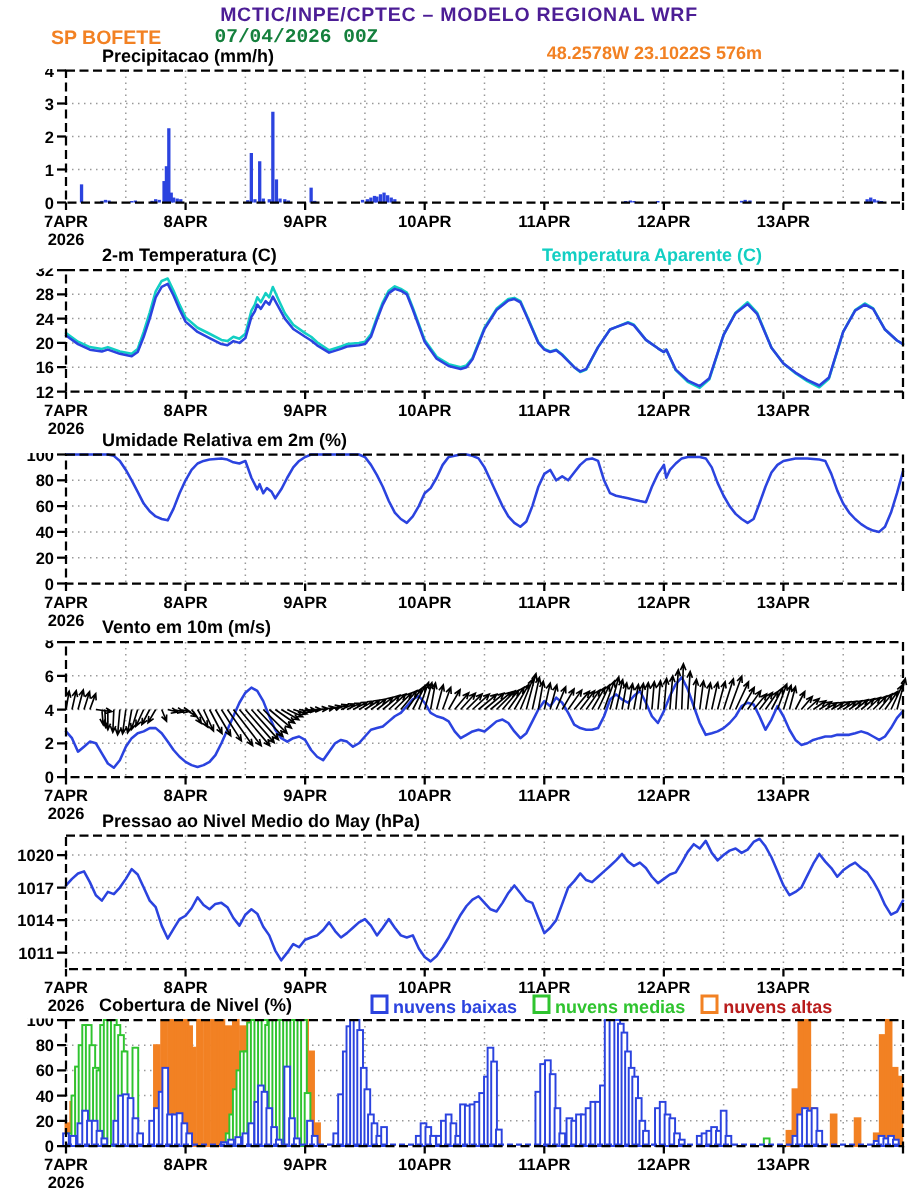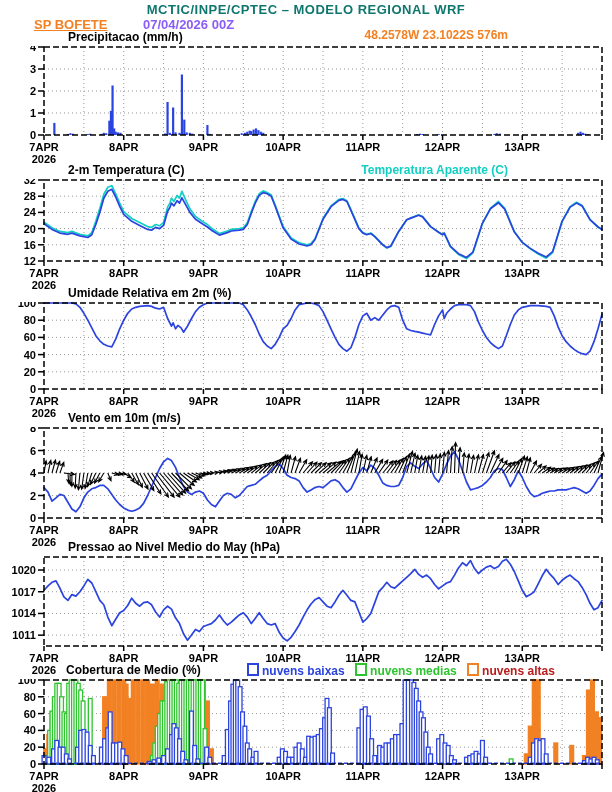--- a/index.html
+++ b/index.html
@@ -2,42 +2,42 @@
 <html><head>
 <meta charset="utf-8">
 <style>
   html,body{margin:0;padding:0;background:#ffffff;}
   body{width:612px;height:792px;overflow:hidden;position:relative;
        font-family:"Liberation Sans",sans-serif;}
   .page{position:absolute;left:0;top:0;width:612px;height:792px;background:#fff;}
   .hdr-title{position:absolute;left:0;top:2px;width:612px;text-align:center;
              font-size:13px;font-weight:bold;letter-spacing:0.5px;}
   .hdr-row2 span{position:absolute;top:17px;font-size:13px;font-weight:bold;}
-  .station{left:34px;text-decoration:underline;}
+  .station{left:34px;}
   .rundate{left:143px;}
   .panel{position:absolute;left:0;width:612px;}
   .trow{position:absolute;left:0;top:0;width:520px;height:16px;font-size:12px;font-weight:bold;}
   .ptitle{position:absolute;left:68px;top:0;color:#000;white-space:nowrap;}
   .loc{position:absolute;right:12px;top:-2px;white-space:nowrap;}
   .rlabel{position:absolute;right:12px;top:0;white-space:nowrap;}
   .legend{position:absolute;left:240px;top:0;white-space:nowrap;}
   .li{margin-left:7px;white-space:nowrap;margin-top:20px;}
   .sq{display:inline-block;width:8px;height:9px;border:2px solid #000;background:#fff;
       vertical-align:-1px;margin-right:3px;}
   svg{position:absolute;left:0;display:block;}
   svg text{font-family:"Liberation Sans",sans-serif;font-weight:bold;font-size:11px;fill:#000;}
 </style>
 </head>
 <body>
 
 <div class="page">
-  <div class="hdr-title" style="color: #0f766e;">MCTIC/INPE/CPTEC – MODELO REGIONAL WRF</div>
+  <div class="hdr-title" style="color: #4c1d95;">MCTIC/INPE/CPTEC – MODELO REGIONAL WRF</div>
   <div class="hdr-row2">
     <span class="station" style="color: rgb(242, 129, 35);">SP BOFETE</span>
-    <span class="rundate" style="color: #8b5cf6;">07/04/2026 00Z</span>
+    <span class="rundate" style="color: #15803d; font-family: Liberation Mono, monospace;">07/04/2026 00Z</span>
   </div>
 
   <div class="panel" style="top:30px">
     <div class="trow">
       <span class="ptitle">Precipitacao (mm/h)</span>
       <span class="loc" style="color: rgb(242, 129, 35);">48.2578W 23.1022S 576m</span>
     </div>
     <svg id="chart-precip" style="top:16px" width="612" height="124">
         <line x1="83.85714285714286" y1="1" x2="83.85714285714286" y2="89" stroke="#999999" stroke-width="1" stroke-dasharray="1 3"></line>
         <line x1="123.71428571428571" y1="1" x2="123.71428571428571" y2="89" stroke="#999999" stroke-width="1" stroke-dasharray="1 3"></line>
@@ -349,21 +349,21 @@
         <text x="283.1428571428571" y="106" text-anchor="middle">10APR</text>
         <text x="362.85714285714283" y="106" text-anchor="middle">11APR</text>
         <text x="442.57142857142856" y="106" text-anchor="middle">12APR</text>
         <text x="522.2857142857142" y="106" text-anchor="middle">13APR</text>
         <text x="44" y="118" text-anchor="middle">2026</text>
       </svg>
   </div>
 
   <div class="panel" style="top:663px">
     <div class="trow">
-      <span class="ptitle" style="left:66px">Cobertura de Medio (%)</span>
+      <span class="ptitle" style="left:66px">Cobertura de Nivel (%)</span>
       <span class="legend">
         <span class="li"><span class="sq" id="sq0" style="border-color: rgb(43, 67, 223);"></span><span id="lg0" style="color: rgb(43, 67, 223);">nuvens baixas</span></span>
         <span class="li"><span class="sq" id="sq1" style="border-color: rgb(47, 196, 47);"></span><span id="lg1" style="color: rgb(47, 196, 47);">nuvens medias</span></span>
         <span class="li"><span class="sq" id="sq2" style="border-color: rgb(242, 129, 35);"></span><span id="lg2" style="color: #b91c1c;">nuvens altas</span></span>
       </span>
     </div>
     <svg id="chart-clouds" style="top:16px" width="612" height="120">
         <line x1="83.85714285714286" y1="1" x2="83.85714285714286" y2="85" stroke="#999999" stroke-width="1" stroke-dasharray="1 3"></line>
         <line x1="123.71428571428571" y1="1" x2="123.71428571428571" y2="85" stroke="#999999" stroke-width="1" stroke-dasharray="1 3"></line>
         <line x1="163.57142857142856" y1="1" x2="163.57142857142856" y2="85" stroke="#999999" stroke-width="1" stroke-dasharray="1 3"></line>

